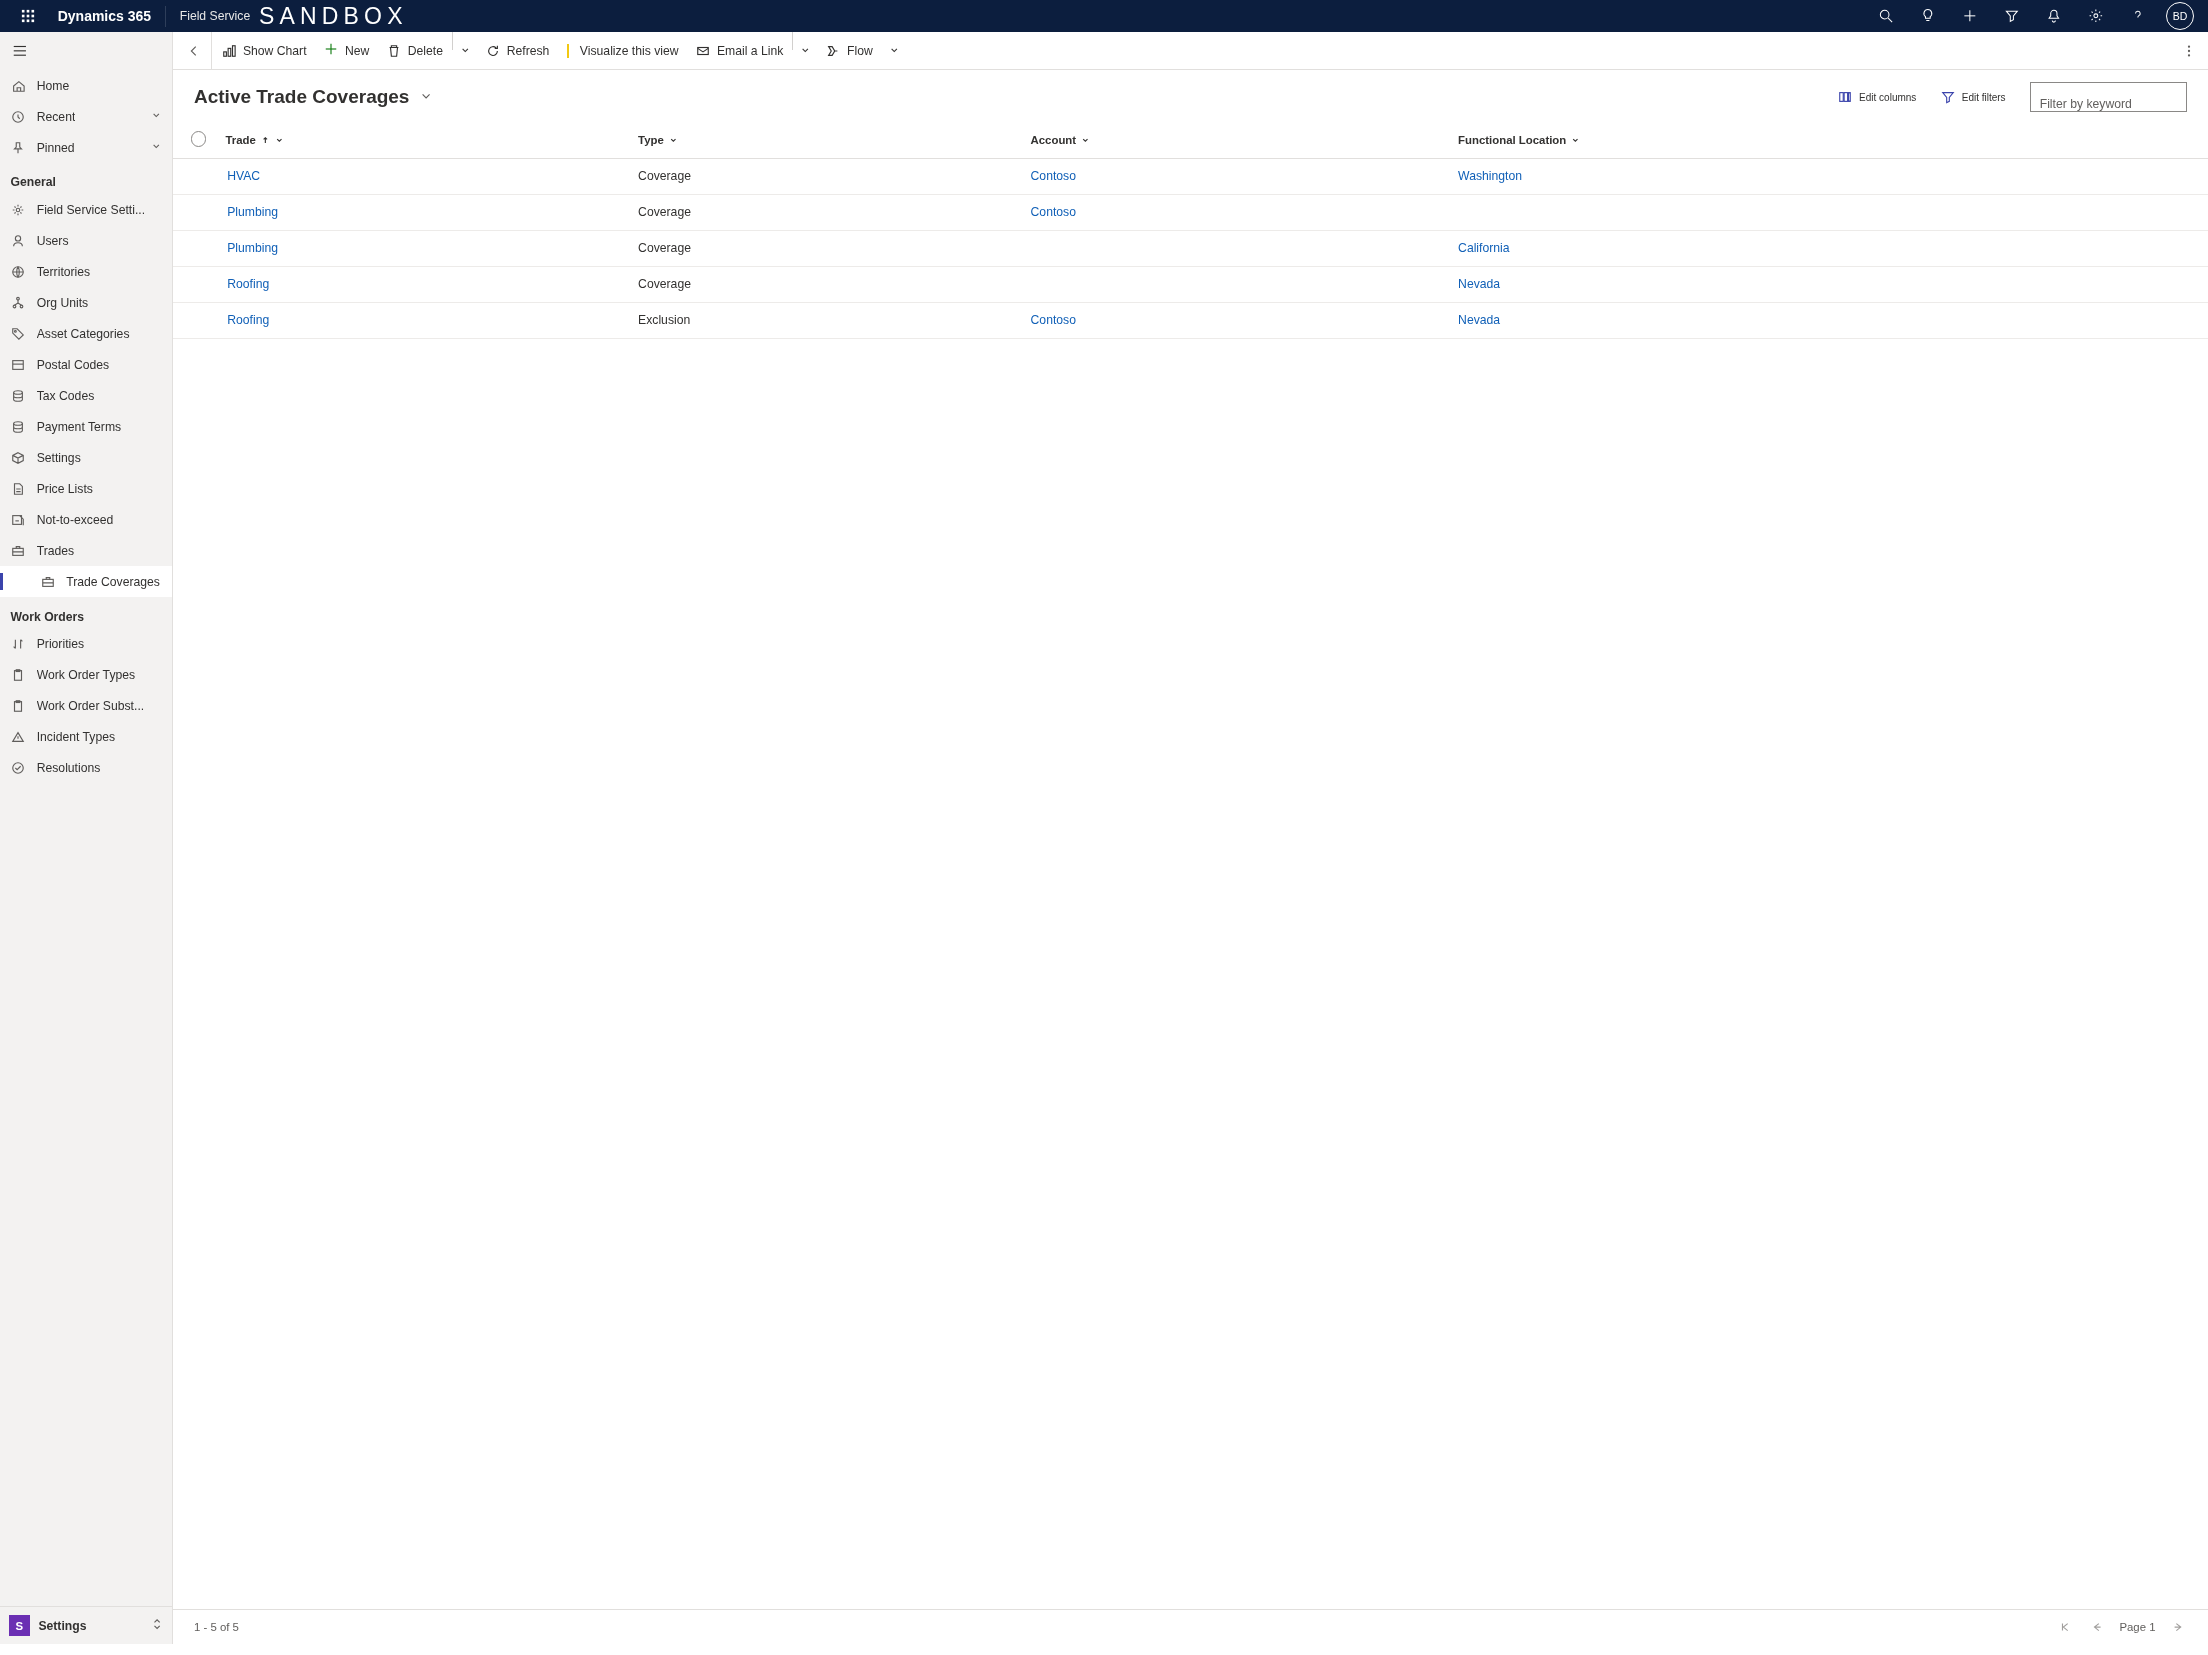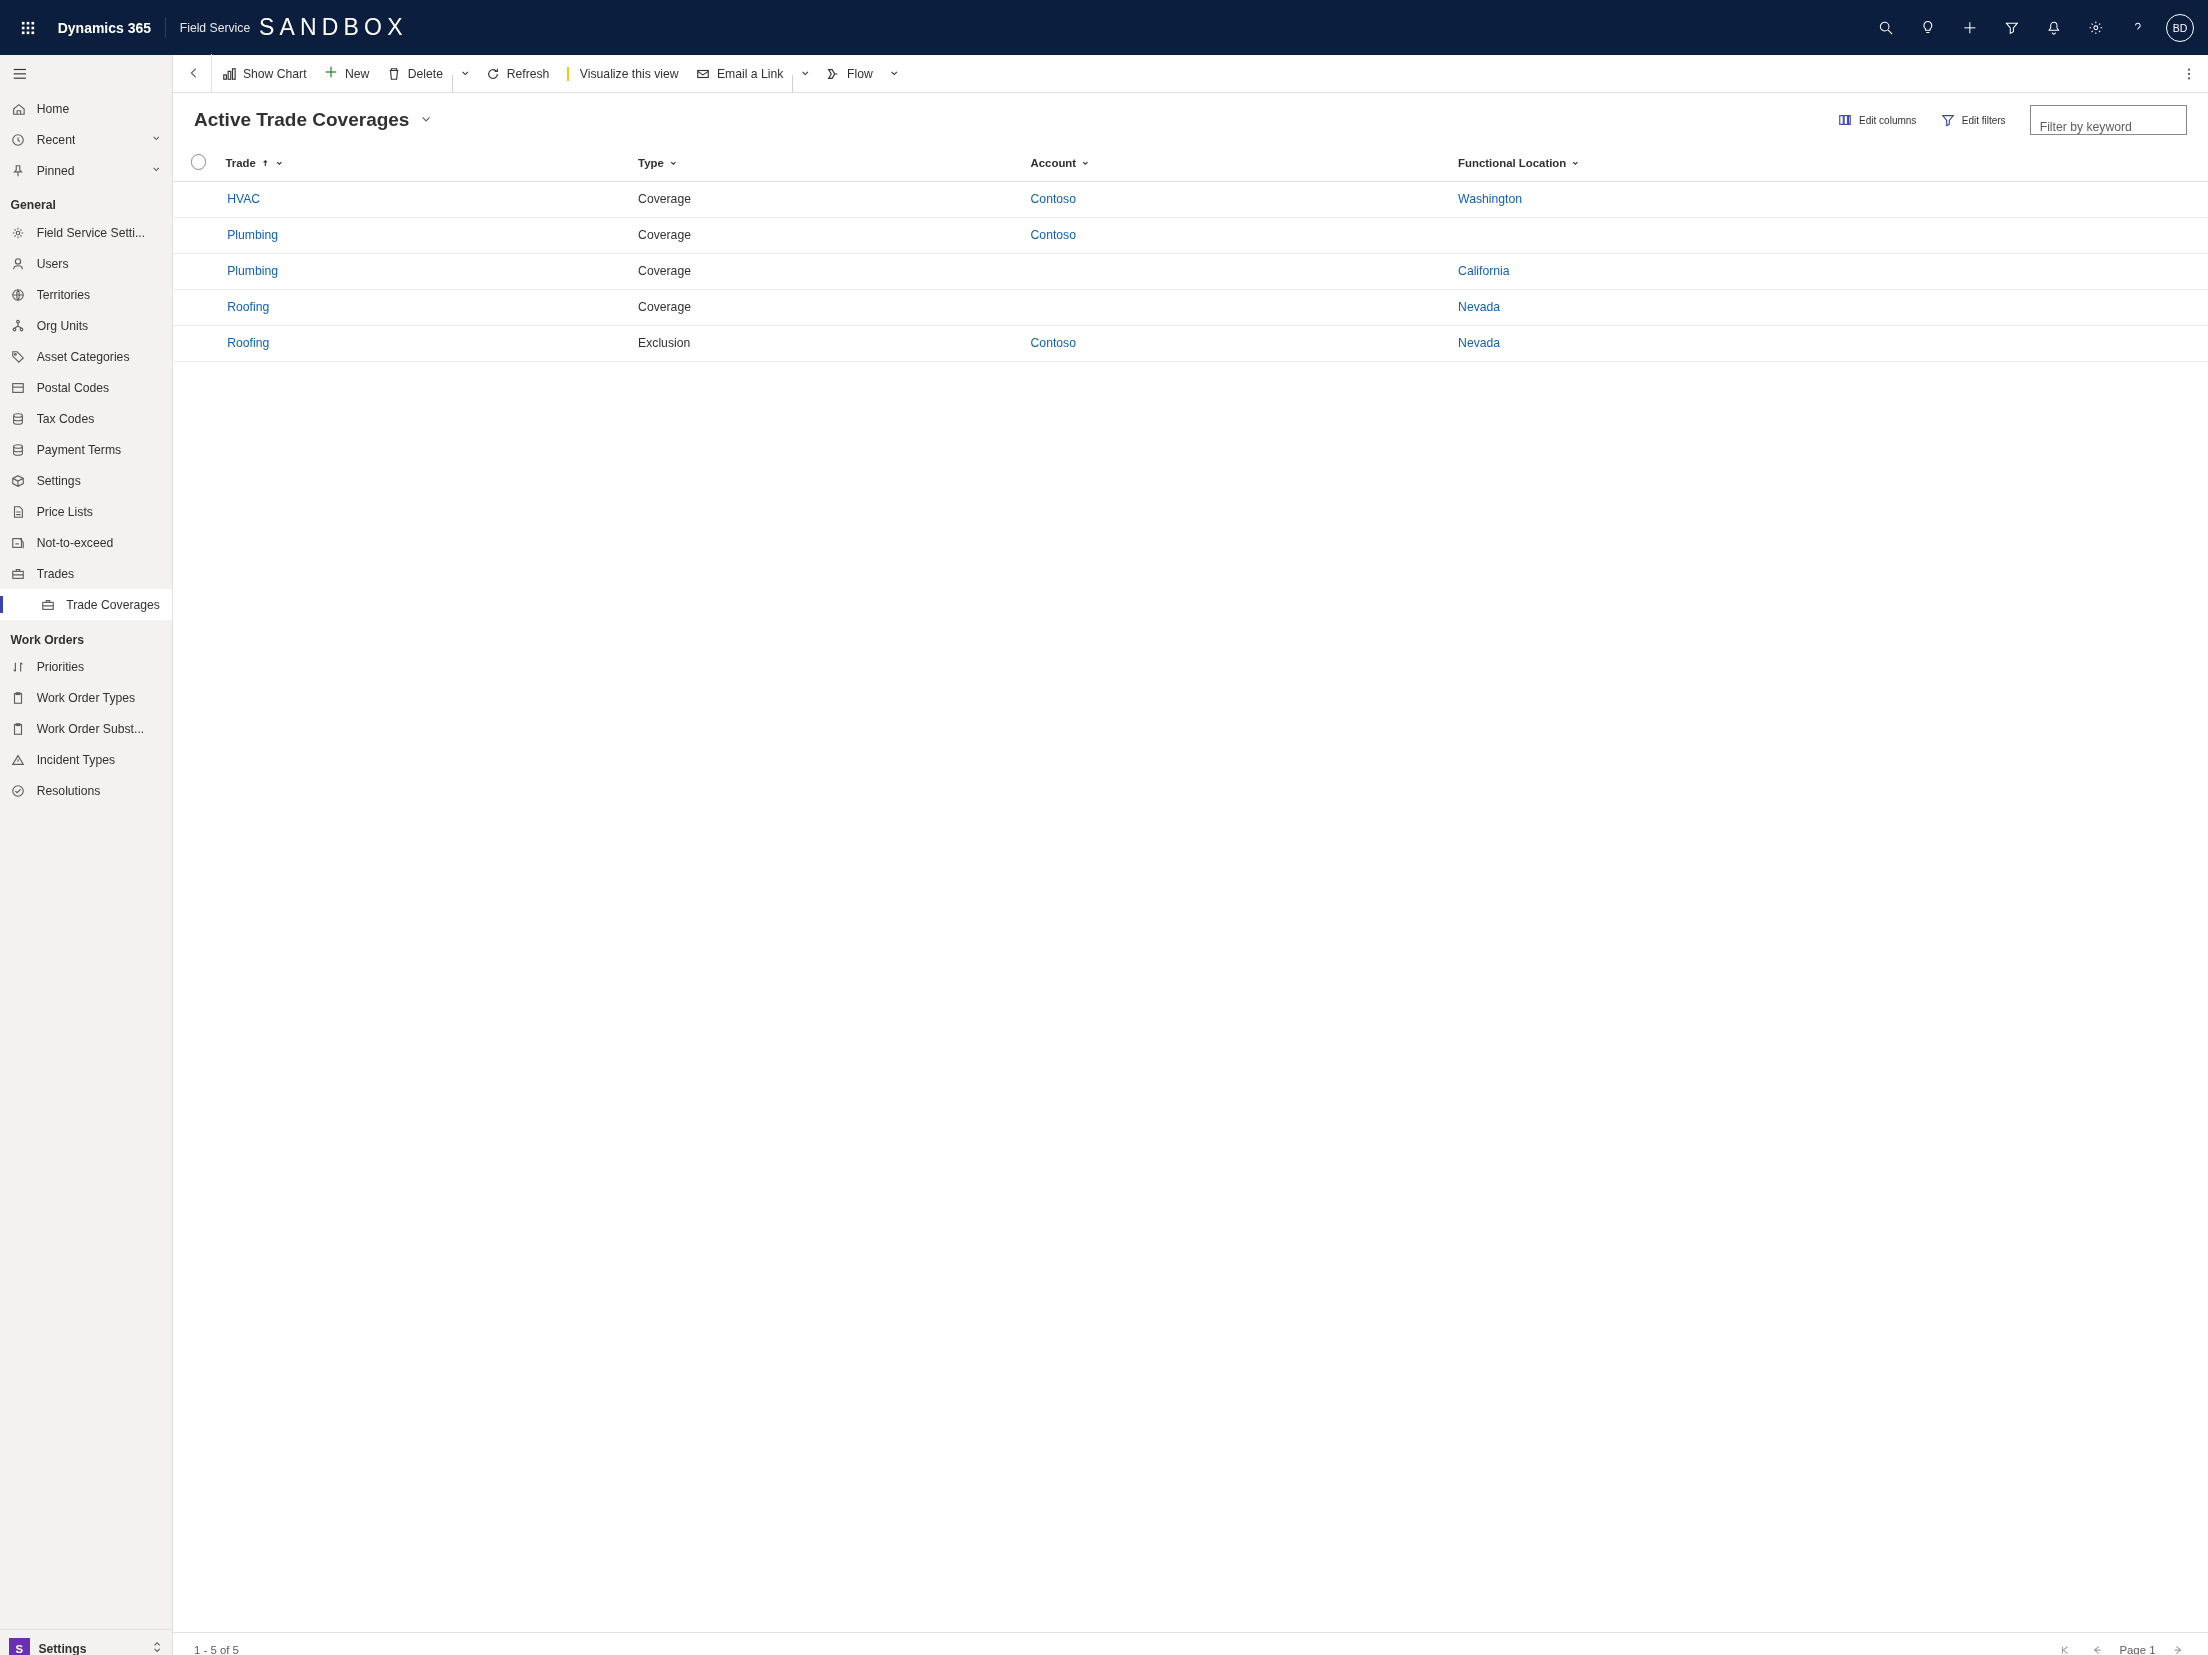--- a/index.html
+++ b/index.html
@@ -1,19 +1,19 @@
 <!DOCTYPE html>
 <html style="font-size:14px"><head>
 <meta charset="utf-8">
 <style>
 * { box-sizing: border-box; margin: 0; padding: 0; }
 body { font-family: "Segoe UI", -apple-system, sans-serif; font-size: 12.2px; color: #323130; overflow: hidden; background: #fff; }
 
 
-.topbar { height: 55px; background: #0c1e3e; color: #fff; display: flex; align-items: center; padding: 0 7px; }
+.topbar { height: 32px; background: #0c1e3e; color: #fff; display: flex; align-items: center; padding: 0 7px; }
 .topbar .app-launcher { width: 42px; display:flex; align-items:center; justify-content:center; }
 .topbar .brand { font-weight: 600; font-size: 14px; padding: 0 8.7px; }
 .topbar .divider { width: 0.9px; height: 21px; background: #2e3e5a; margin: 0 5.2px; }
 .topbar .module { font-size: 12.2px; color: #e8e8e8; padding: 0 8.7px; }
 .topbar .center { flex:1; display:flex; justify-content:flex-start; }
 .topbar .center .env { font-family: "Segoe UI Light","Segoe UI",sans-serif; font-size: 23px; letter-spacing: 5.2px; font-weight: 300; }
 .topbar .right { display:flex; align-items:center; gap: 0; }
 .topbar .icon-btn { width: 42px; height: 42px; display:flex; align-items:center; justify-content:center; cursor:pointer; }
 .topbar .avatar { width: 28px; height:28px; border:0.9px solid #fff; border-radius:50%; display:flex; align-items:center; justify-content:center; font-size:10.5px; margin: 0 7px; }
 
@@ -35,21 +35,21 @@
 .nav-icon { width:15.7px; height:15.7px; flex-shrink:0; display:flex; align-items:center; justify-content:center; color:#605e5c; }
 .nav-icon svg { width:14px; height:14px; }
 
 .sidebar .area-picker { height:38px; border-top:0.9px solid #e1dfdd; display:flex; align-items:center; padding:0 8.7px; gap:8.7px; cursor:pointer; }
 .sidebar .area-picker .sq { width:21px; height:21px; background:#6b2fb3; color:#fff; display:flex; align-items:center; justify-content:center; font-weight:600; font-size:11.4px; }
 .sidebar .area-picker .lbl { font-weight:600; flex:1; }
 .sidebar .area-picker .ud { color:#605e5c; }
 
 
 .main { flex:1; display:flex; flex-direction:column; min-width:0; }
-.cmdbar { height: 38px; border-bottom:0.9px solid #e1dfdd; display:flex; align-items:flex-end; padding: 0 3.5px; }
+.cmdbar { height: 38px; border-bottom:0.9px solid #e1dfdd; display:flex; align-items:flex-start; padding: 0 3.5px; }
 .cmdbar .back { width:35px; height:38px; display:flex; align-items:center; justify-content:center; border-right:0.9px solid #e1dfdd; cursor:pointer; margin-right:1.7px; }
 .cmdbar .cmd { display:flex; align-items:center; height:100%; padding: 0 8.7px; cursor:pointer; gap:7px; font-size:12.2px; }
 .cmdbar .sep { width:0.9px; height:17.5px; background:#d2d0ce; }
 .cmdbar .splitchev { padding:0 7px; display:flex; align-items:center; height:100%; cursor:pointer; }
 .cmdbar .spacer { flex:1; }
 .cmdbar .more { width:31px; display:flex; align-items:center; justify-content:center; height:100%; cursor:pointer; }
 
 .viewhead { display:flex; align-items:center; padding: 12.2px 21px 10.5px; gap: 7px; }
 .viewhead .title { font-size: 19px; font-weight:600; }
 .viewhead .titlechev { color:#605e5c; cursor:pointer; padding:3.5px; }

